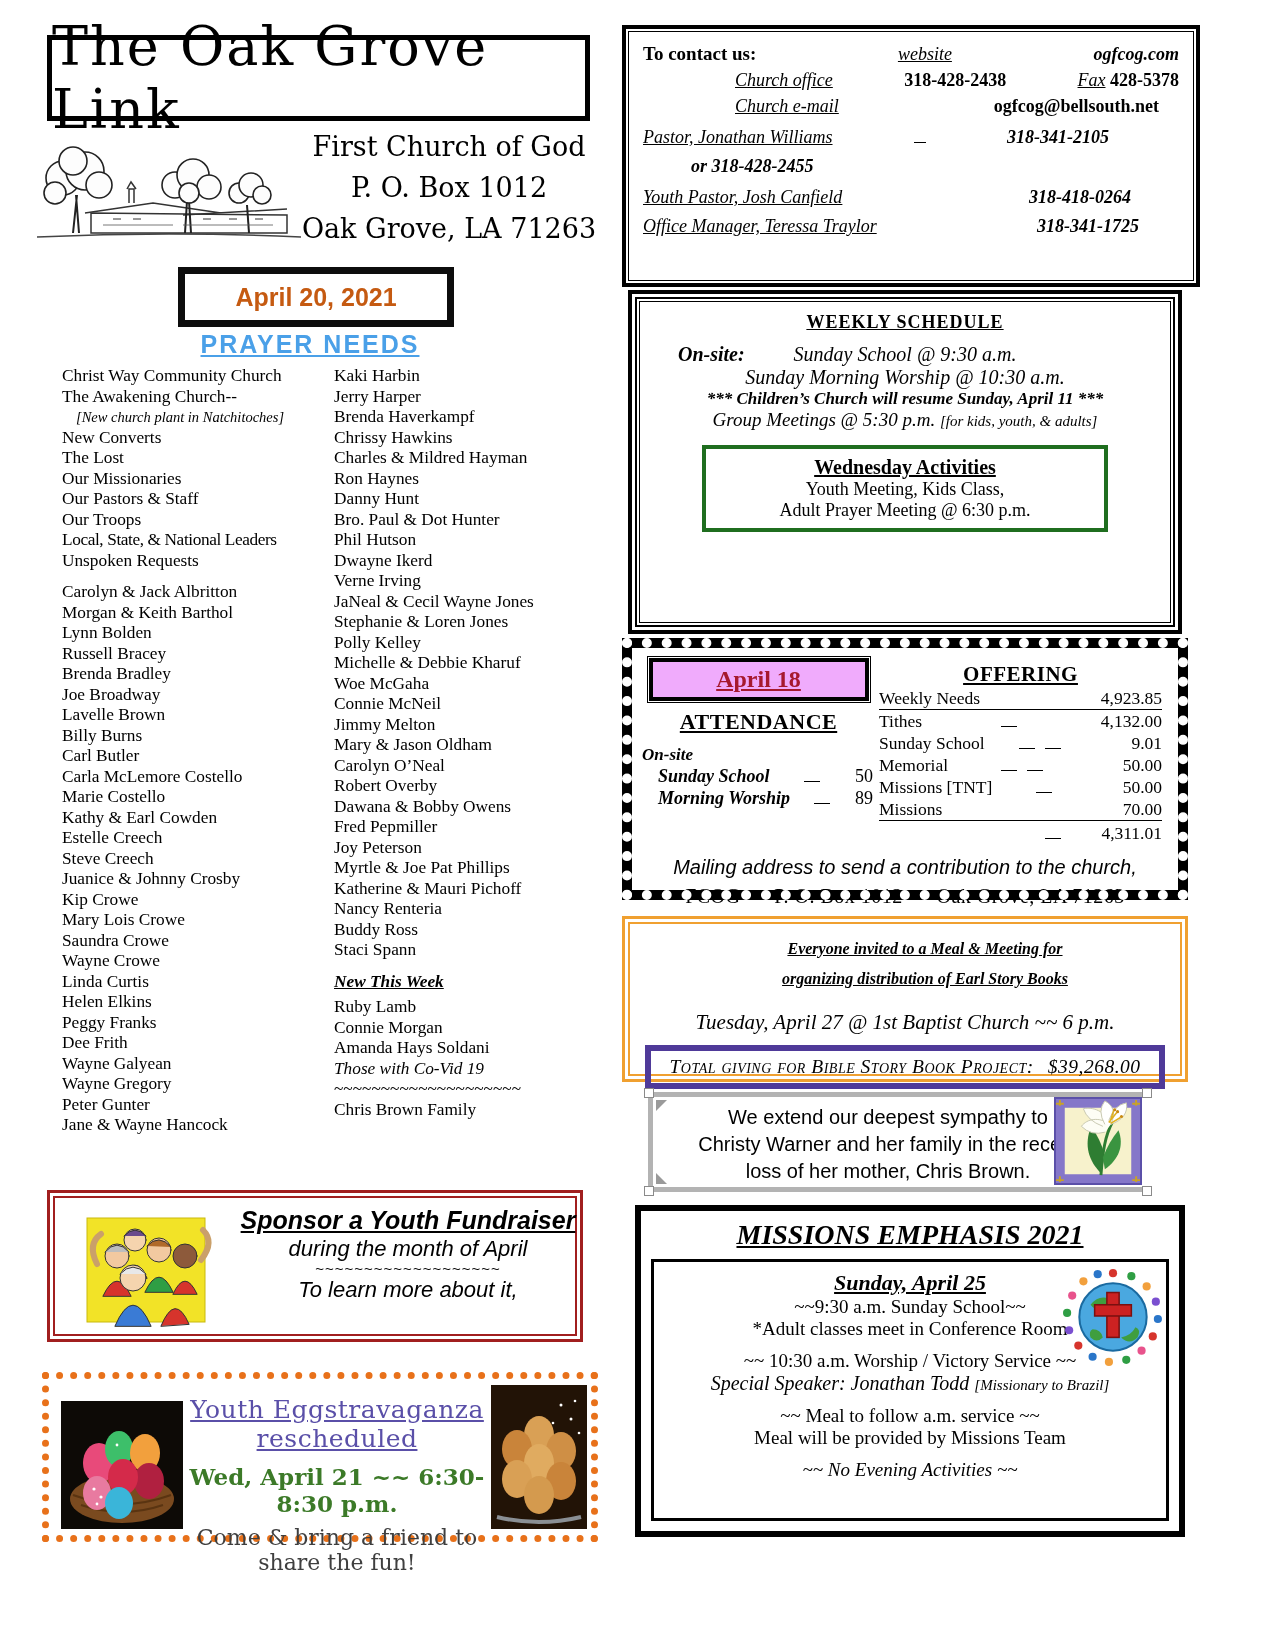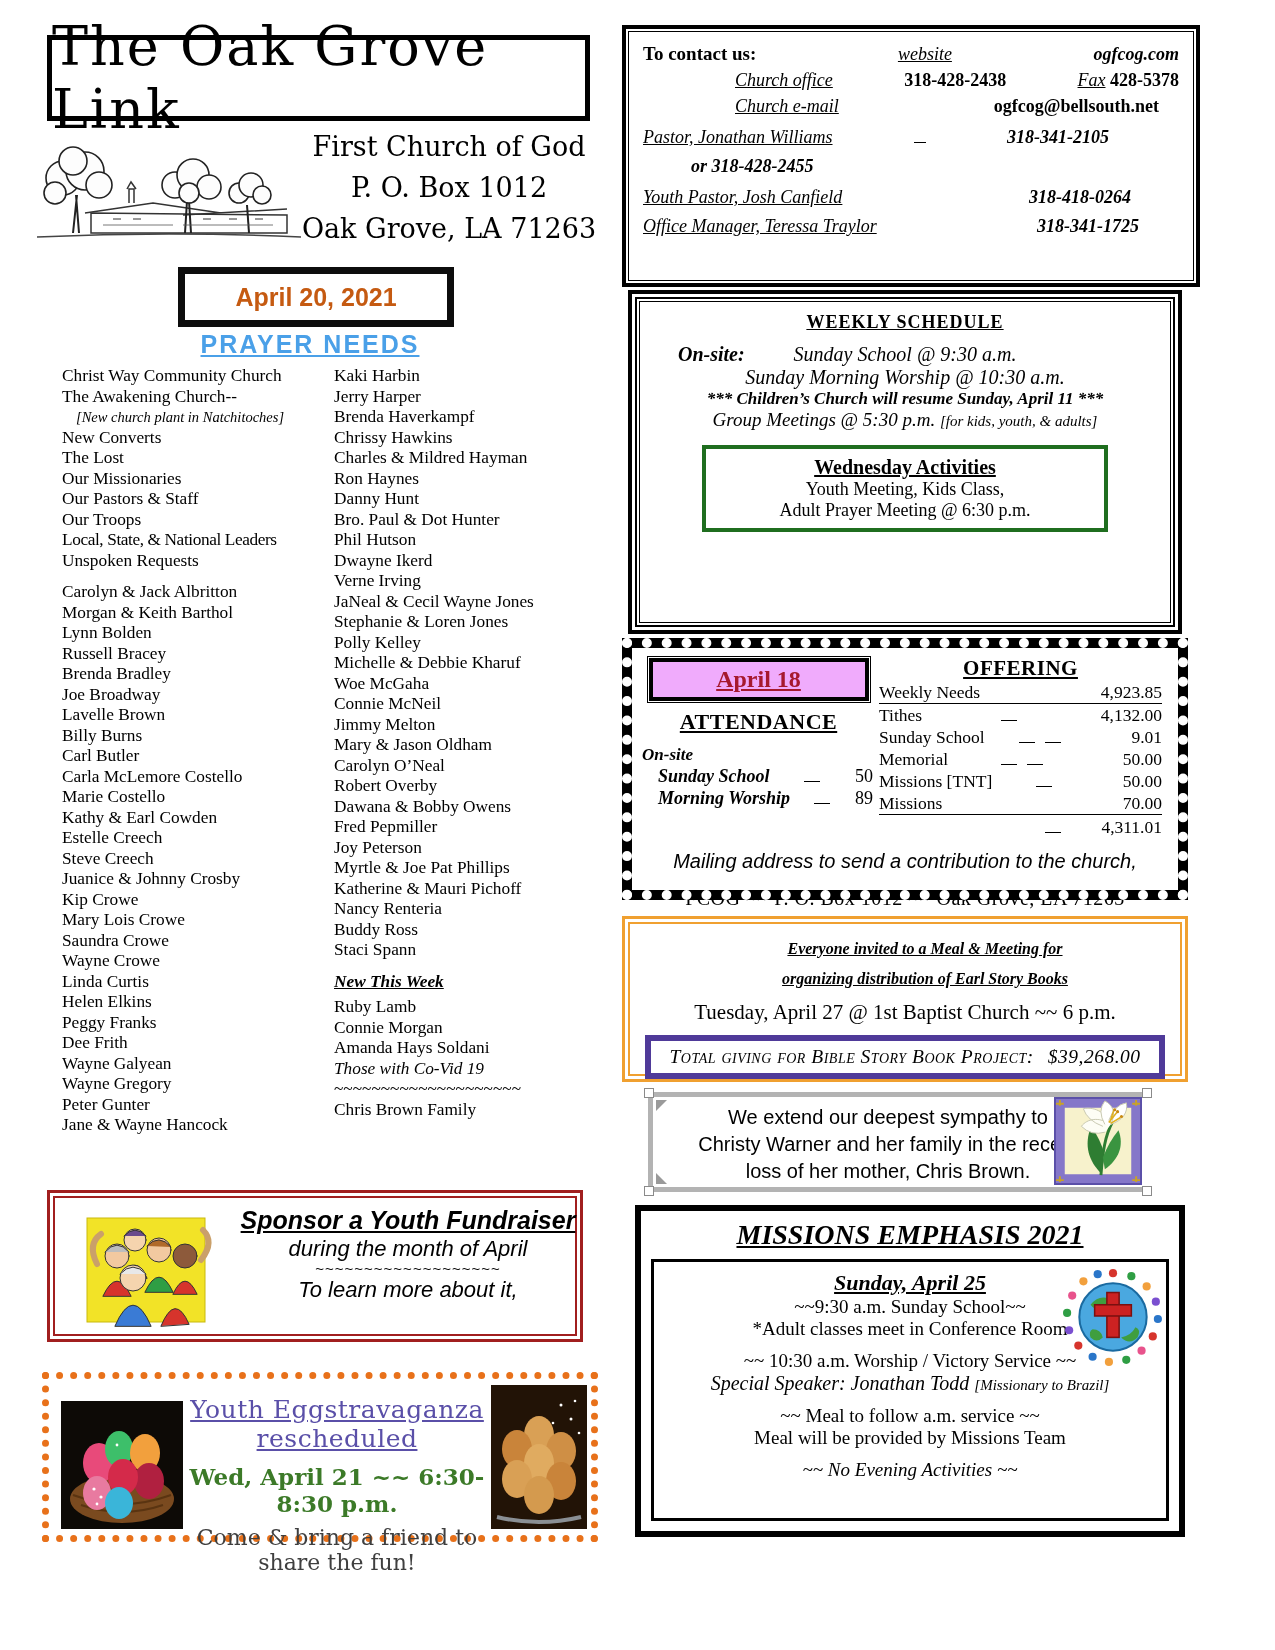--- a/index.html
+++ b/index.html
@@ -67,35 +67,35 @@
   .rright{width:54%;padding-right:10px;}
   .april18{margin:2px auto 8px auto;width:212px;border:4px solid #000;outline:1px solid #000;outline-offset:1px;
            background:#f0abfc;padding:4px 0;}
   .april18 .d{font-size:24px;font-weight:bold;text-decoration:underline;color:#a6192e;}
   .att-h{font-size:22px;font-weight:bold;text-decoration:underline;letter-spacing:0.5px;margin-top:8px;}
   .att-onsite{text-align:left;font-size:17px;font-weight:bold;font-style:italic;margin:10px 0 0 4px;}
   .att-row{display:flex;align-items:baseline;font-size:18px;margin:1px 6px 0 20px;}
   .att-row .lbl{font-weight:bold;font-style:italic;}
   .att-row .fill{flex:1;display:flex;justify-content:center;}
   .dash{display:inline-block;width:16px;border-bottom:1.5px solid #000;height:4px;}
-  .off-h{text-align:center;font-size:21px;font-weight:bold;text-decoration:underline;letter-spacing:0.5px;}
+  .off-h{text-align:center;font-size:21px;font-weight:bold;text-decoration:underline;letter-spacing:0.5px;margin-top:6px;}
   .off-row{display:flex;align-items:baseline;font-size:17.5px;margin-top:1px;}
   .off-row .fill{flex:1;display:flex;justify-content:center;gap:10px;}
   .off-row.line{border-bottom:1.3px solid #000;}
   .off-val{min-width:66px;text-align:right;}
   .off-total{display:flex;justify-content:flex-end;align-items:baseline;font-size:17.5px;margin-top:2px;}
   .mailing1{text-align:center;font-style:italic;font-size:20px;margin-top:12px;
             font-family:"Liberation Sans",sans-serif;}
-  .mailing2{text-align:center;font-size:20px;margin-top:14px;letter-spacing:0.5px;}
+  .mailing2{text-align:center;font-size:20px;margin-top:6px;letter-spacing:0.5px;}
 
   
   .meal-out{left:622px;top:916px;width:566px;height:166px;border:3px solid #f0a030;padding:3px;box-sizing:border-box;}
   .meal-in{border:2px solid #f0a030;width:100%;height:100%;box-sizing:border-box;text-align:center;padding-top:10px;}
   .meal-t{font-size:16px;font-weight:bold;font-style:italic;text-decoration:underline;line-height:30px;padding-left:40px;}
-  .meal-when{font-size:21px;margin-top:6px;}
+  .meal-when{font-size:21px;font-style:italic;margin-top:16px;}
   .tg-bar{margin:10px auto 0 auto;width:508px;border:6px solid #4f3a99;padding:5px 0;}
   .tg-txt{font-style:italic;font-variant:small-caps;font-size:19.5px;letter-spacing:0.5px;}
 
   
   .symp{left:648px;top:1092px;width:500px;height:100px;}
   .symp-bar{position:absolute;background:#b3b3b3;}
   .symp-sq{position:absolute;width:8px;height:8px;background:#fff;border:1px solid #8a8a8a;}
   .symp-tri-t{position:absolute;left:8px;top:8px;width:0;height:0;
               border-top:11px solid #9a9a9a;border-right:11px solid transparent;}
   .symp-tri-b{position:absolute;left:8px;bottom:8px;width:0;height:0;

